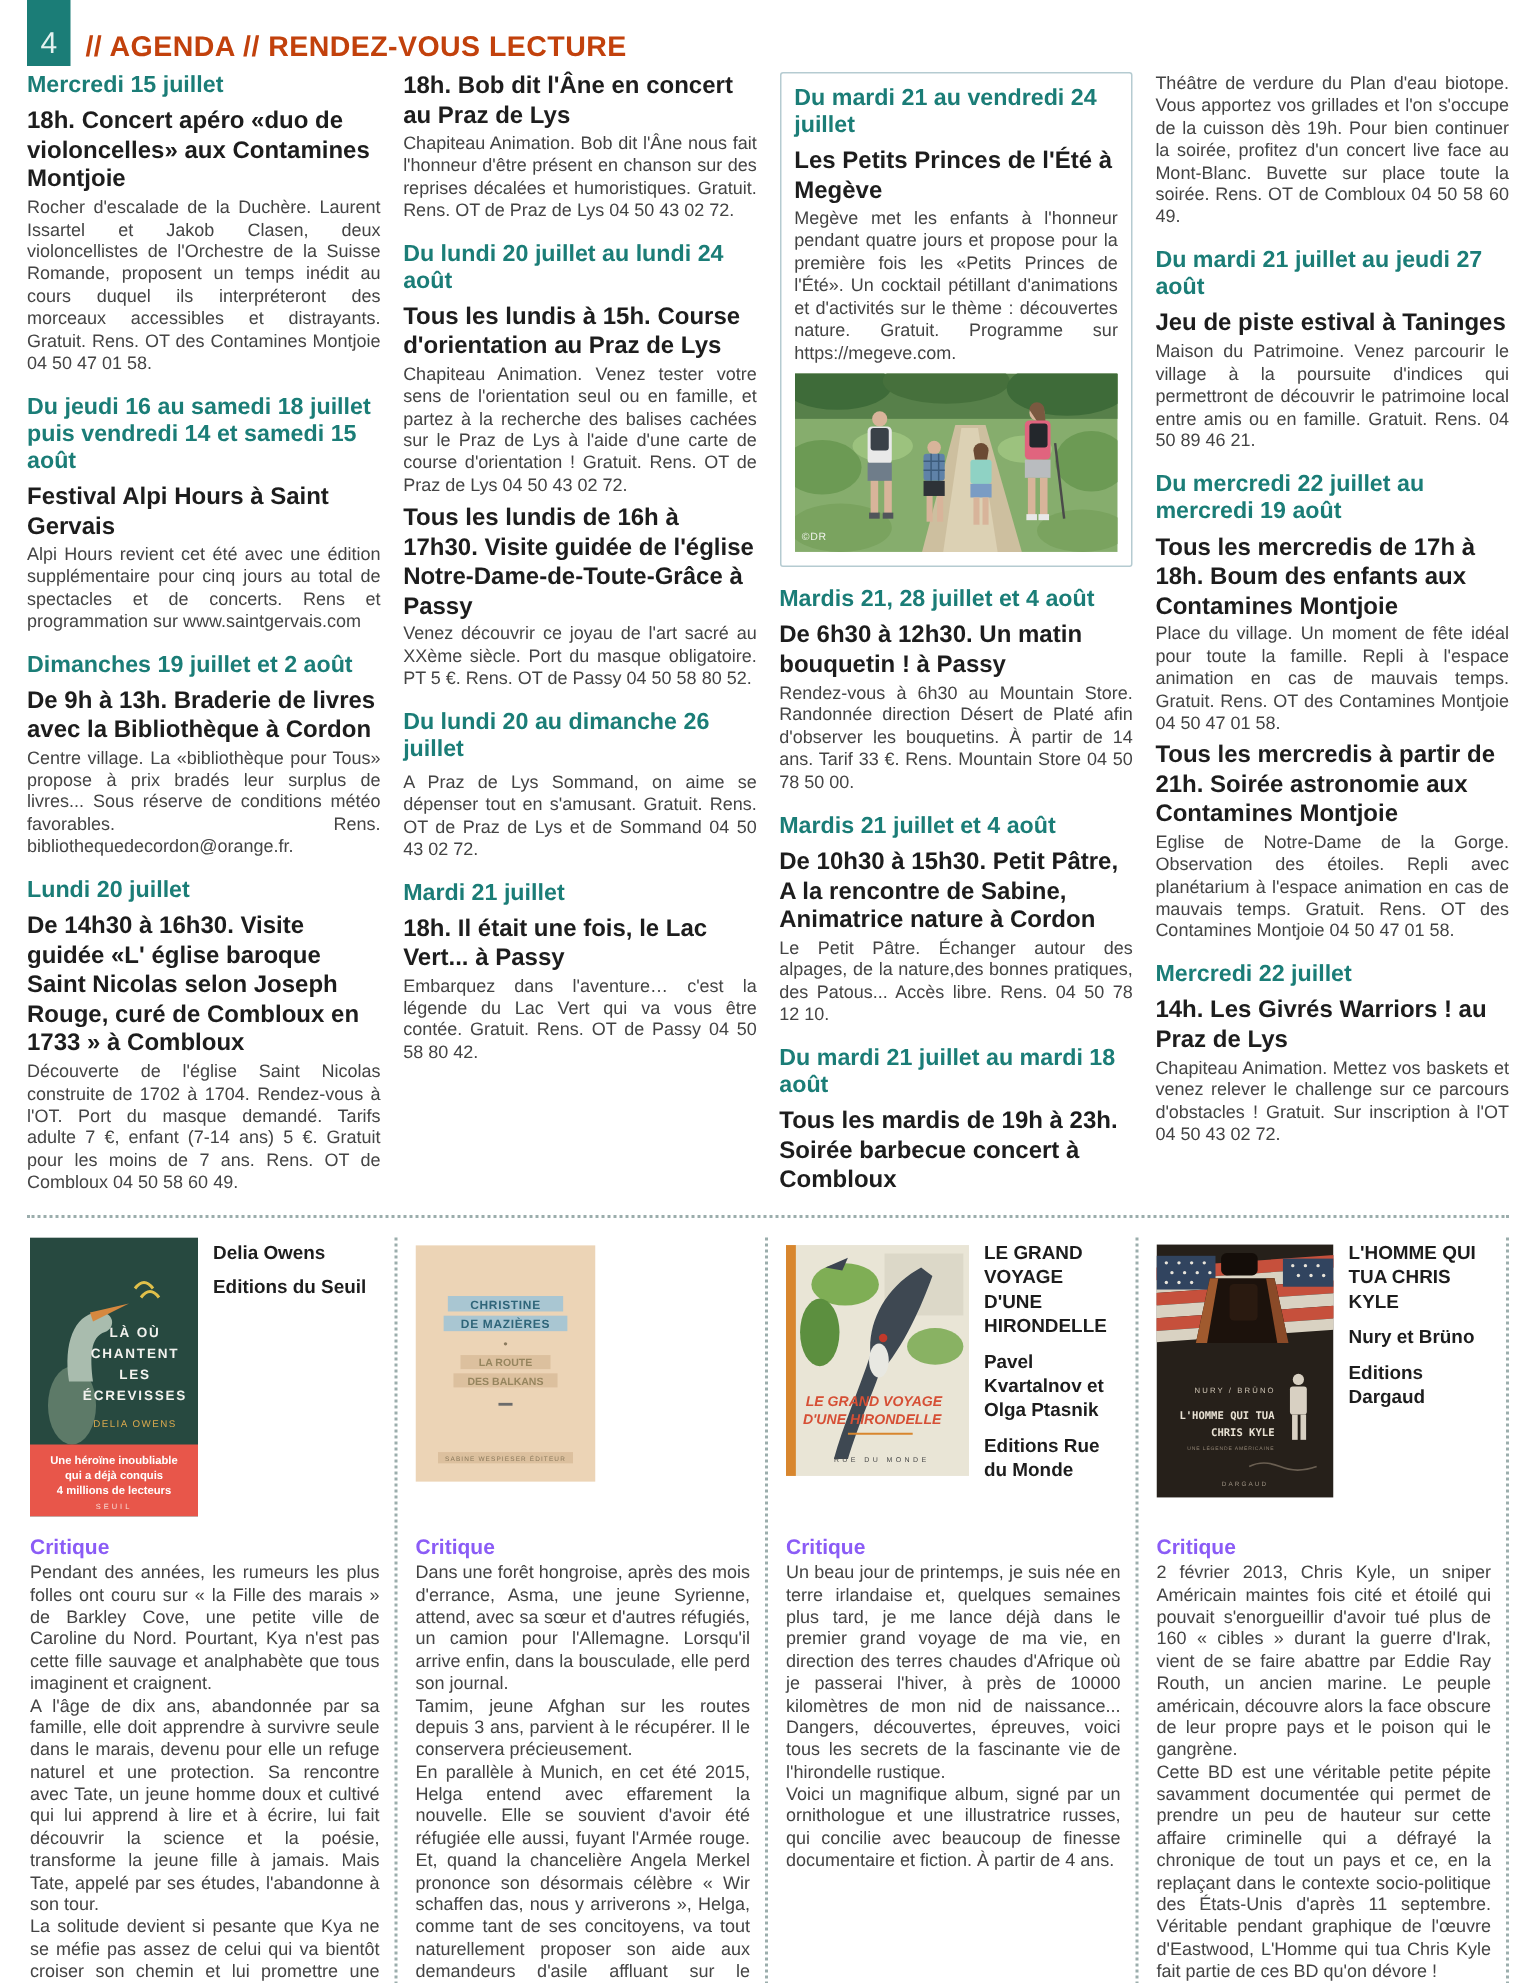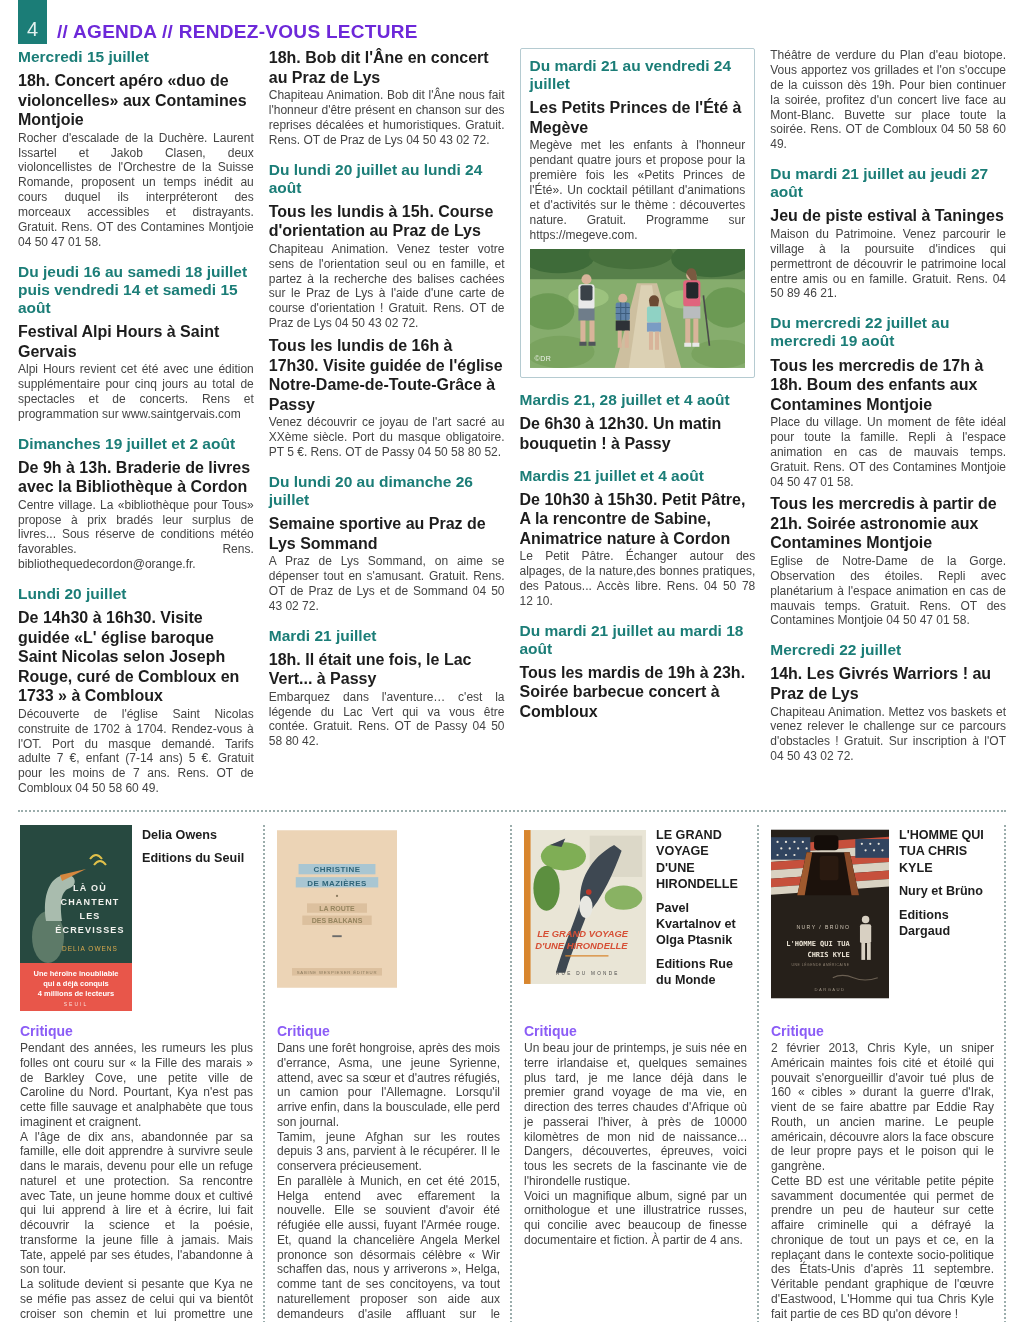--- a/index.html
+++ b/index.html
@@ -8,21 +8,21 @@
     font-family:"Liberation Sans","DejaVu Sans",sans-serif;color:#3d3d3d;
   }
   .page{position:relative;width:988px;margin:0 auto;padding:0 18px 0 18px;box-sizing:content-box;}
   
   .hdr{display:flex;align-items:flex-end;gap:10px;height:44px;}
   .page-badge{
     background:#1b7d77;color:#e3f1ef;width:29px;height:44px;flex:none;
     display:flex;align-items:flex-end;justify-content:center;
     font-size:20px;padding-bottom:3px;box-sizing:border-box;
   }
-  .page-title{margin:0;font-size:19px;font-weight:bold;color:#6d28d9;letter-spacing:.3px;line-height:1;padding-bottom:3px;}
+  .page-title{margin:0;font-size:19px;font-weight:bold;color:#c2410c;letter-spacing:.3px;line-height:1;padding-bottom:3px;}
   
   .agenda{display:grid;grid-template-columns:repeat(4,1fr);column-gap:15px;margin-top:4px;min-height:660px;}
   .col > :first-child{margin-top:0 !important;}
   .ag-h{color:#1b7d77;font-weight:bold;font-size:15.5px;line-height:1.17;margin:13px 0 5px 0;}
   .ag-t{font-weight:bold;font-size:16px;color:#1d1d1d;line-height:1.22;margin:5px 0 1px 0;}
   .ag-b{font-size:12px;line-height:1.24;text-align:justify;color:#444;margin:0 0 2px 0;}
   .box{border:1.5px solid #b5cbd1;border-radius:2px;padding:8px 9px 9px 9px;margin-bottom:4px;}
   .box .ag-h{margin-top:0;}
   .photo-wrap{position:relative;margin-top:7px;}
   .photo-wrap svg{display:block;width:100%;height:auto;}
@@ -77,21 +77,20 @@
 
     <div class="col">
       <p class="ag-t">18h. Bob dit l'Âne en concert au Praz de Lys</p>
       <p class="ag-b">Chapiteau Animation. Bob dit l'Âne nous fait l'honneur d'être présent en chanson sur des reprises décalées et humoristiques. Gratuit. Rens. OT de Praz de Lys 04 50 43 02 72.</p>
       <h3 class="ag-h">Du lundi 20 juillet au lundi 24 août</h3>
       <p class="ag-t">Tous les lundis à 15h. Course d'orientation au Praz de Lys</p>
       <p class="ag-b">Chapiteau Animation. Venez tester votre sens de l'orientation seul ou en famille, et partez à la recherche des balises cachées sur le Praz de Lys à l'aide d'une carte de course d'orientation ! Gratuit. Rens. OT de Praz de Lys 04 50 43 02 72.</p>
       <p class="ag-t">Tous les lundis de 16h à 17h30. Visite guidée de l'église Notre-Dame-de-Toute-Grâce à Passy</p>
       <p class="ag-b">Venez découvrir ce joyau de l'art sacré au XXème siècle. Port du masque obligatoire. PT 5 €. Rens. OT de Passy 04 50 58 80 52.</p>
       <h3 class="ag-h">Du lundi 20 au dimanche 26 juillet</h3>
-      <p class="ag-t">Semaine sportive au Praz de Lys Sommand</p>
       <p class="ag-b">A Praz de Lys Sommand, on aime se dépenser tout en s'amusant. Gratuit. Rens. OT de Praz de Lys et de Sommand 04 50 43 02 72.</p>
       <h3 class="ag-h">Mardi 21 juillet</h3>
       <p class="ag-t">18h. Il était une fois, le Lac Vert... à Passy</p>
       <p class="ag-b">Embarquez dans l'aventure… c'est la légende du Lac Vert qui va vous être contée. Gratuit. Rens. OT de Passy 04 50 58 80 42.</p>
     </div>
 
     <div class="col">
       <div class="box">
         <h3 class="ag-h">Du mardi 21 au vendredi 24 juillet</h3>
         <p class="ag-t">Les Petits Princes de l'Été à Megève</p>
@@ -148,20 +147,21 @@
               <rect x="153" y="93" width="7" height="4" fill="#e8e8e8"></rect>
               <rect x="161" y="93" width="7" height="4" fill="#e8e8e8"></rect>
               <line x1="172" y1="46" x2="178" y2="96" stroke="#4a4a4a" stroke-width="1.6"></line>
             </g>
           </svg>
           <span class="photo-credit">©DR</span>
         </div>
       </div>
       <h3 class="ag-h">Mardis 21, 28 juillet et 4 août</h3>
       <p class="ag-t">De 6h30 à 12h30. Un matin bouquetin ! à Passy</p>
+      <p class="ag-b">Rendez-vous à 6h30 au Mountain Store. Randonnée direction Désert de Platé afin d'observer les bouquetins. À partir de 14 ans. Tarif 33 €. Rens. Mountain Store 04 50 78 50 00.</p>
       <h3 class="ag-h">Mardis 21 juillet et 4 août</h3>
       <p class="ag-t">De 10h30 à 15h30. Petit Pâtre, A la rencontre de Sabine, Animatrice nature à Cordon</p>
       <p class="ag-b">Le Petit Pâtre. Échanger autour des alpages, de la nature,des bonnes pratiques, des Patous... Accès libre. Rens. 04 50 78 12 10.</p>
       <h3 class="ag-h">Du mardi 21 juillet au mardi 18 août</h3>
       <p class="ag-t">Tous les mardis de 19h à 23h. Soirée barbecue concert à Combloux</p>
     </div>
 
     <div class="col">
       <p class="ag-b">Théâtre de verdure du Plan d'eau biotope. Vous apportez vos grillades et l'on s'occupe de la cuisson dès 19h. Pour bien continuer la soirée, profitez d'un concert live face au Mont-Blanc. Buvette sur place toute la soirée. Rens. OT de Combloux 04 50 58 60 49.</p>
       <h3 class="ag-h">Du mardi 21 juillet au jeudi 27 août</h3>

